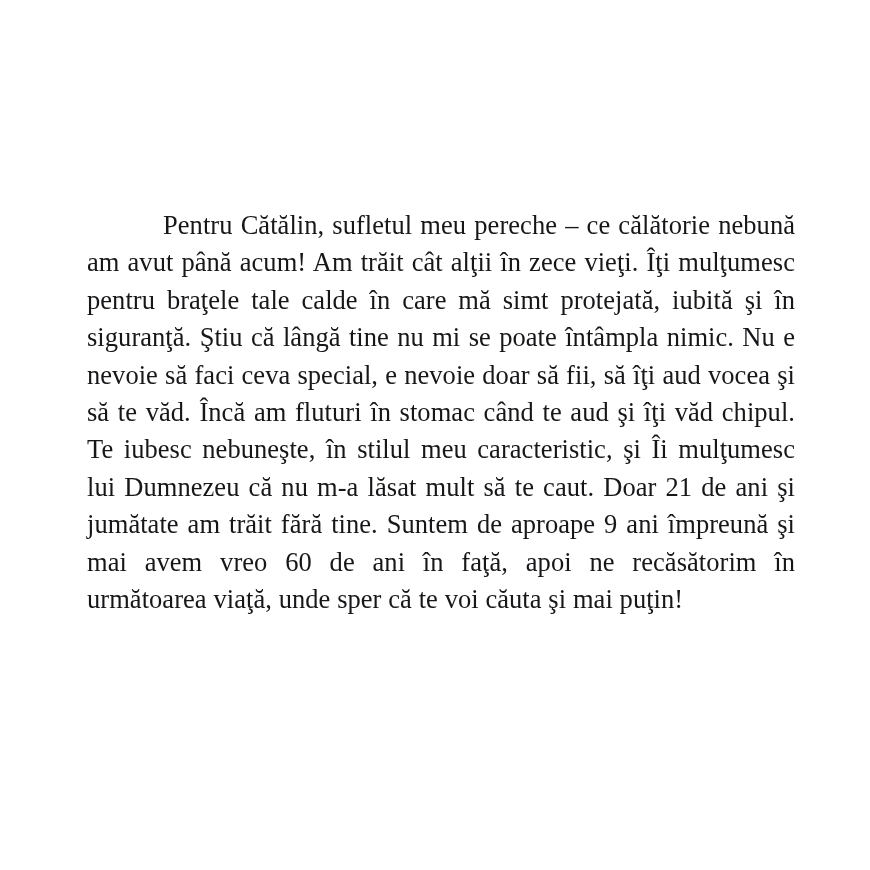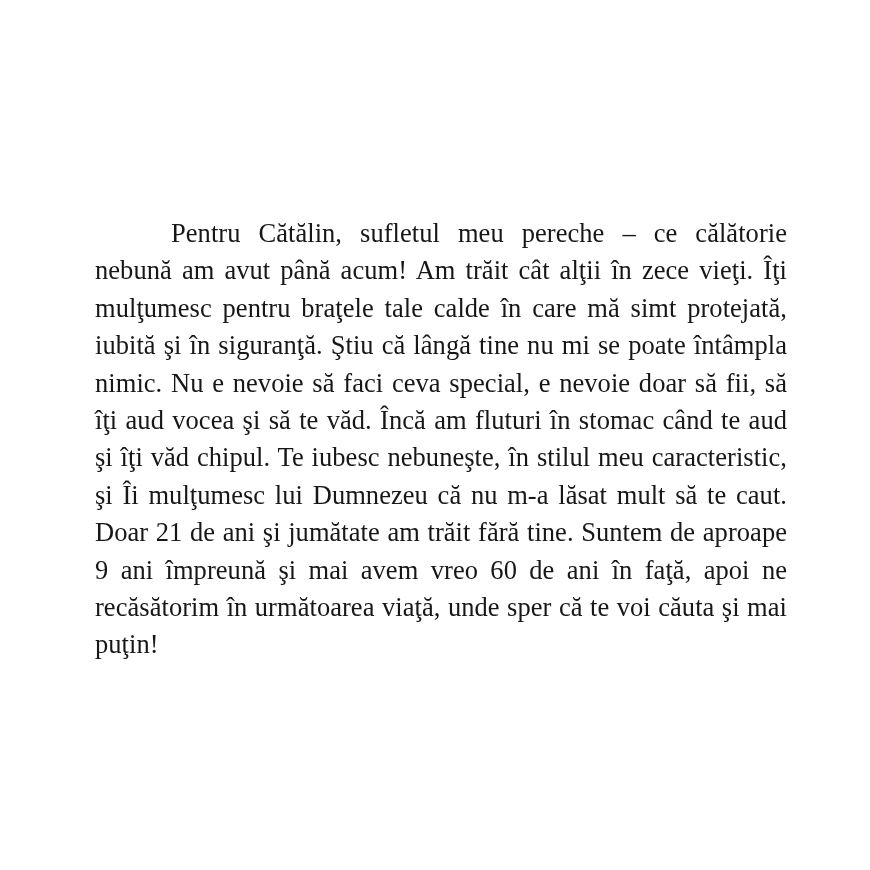--- a/index.html
+++ b/index.html
@@ -20,21 +20,21 @@
     background: #ffffff;
     box-sizing: border-box;
   }
   .text-block {
     position: absolute;
     left: 83px;
     top: 203px;
     width: 716px;
   }
   .dedication {
-    margin: 12px;
+    margin: 4px;
     font-family: "Liberation Serif", "DejaVu Serif", serif;
     font-size: 26.5px;
     line-height: 37.4px;
     color: #17171a;
     text-align: justify;
     text-justify: inter-word;
     text-indent: 76px;
     hyphens: none;
     -webkit-hyphens: none;
     word-spacing: 0.1px;

